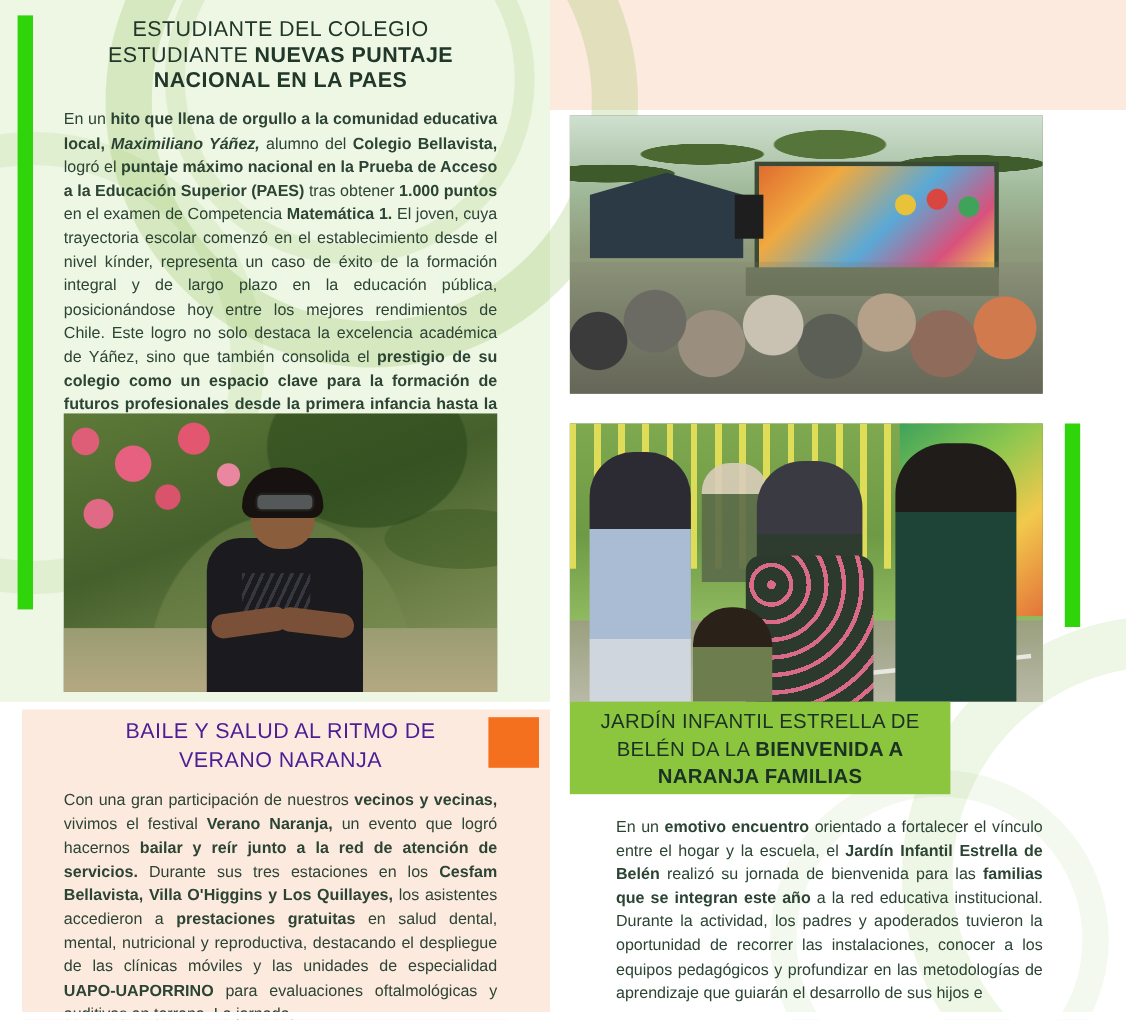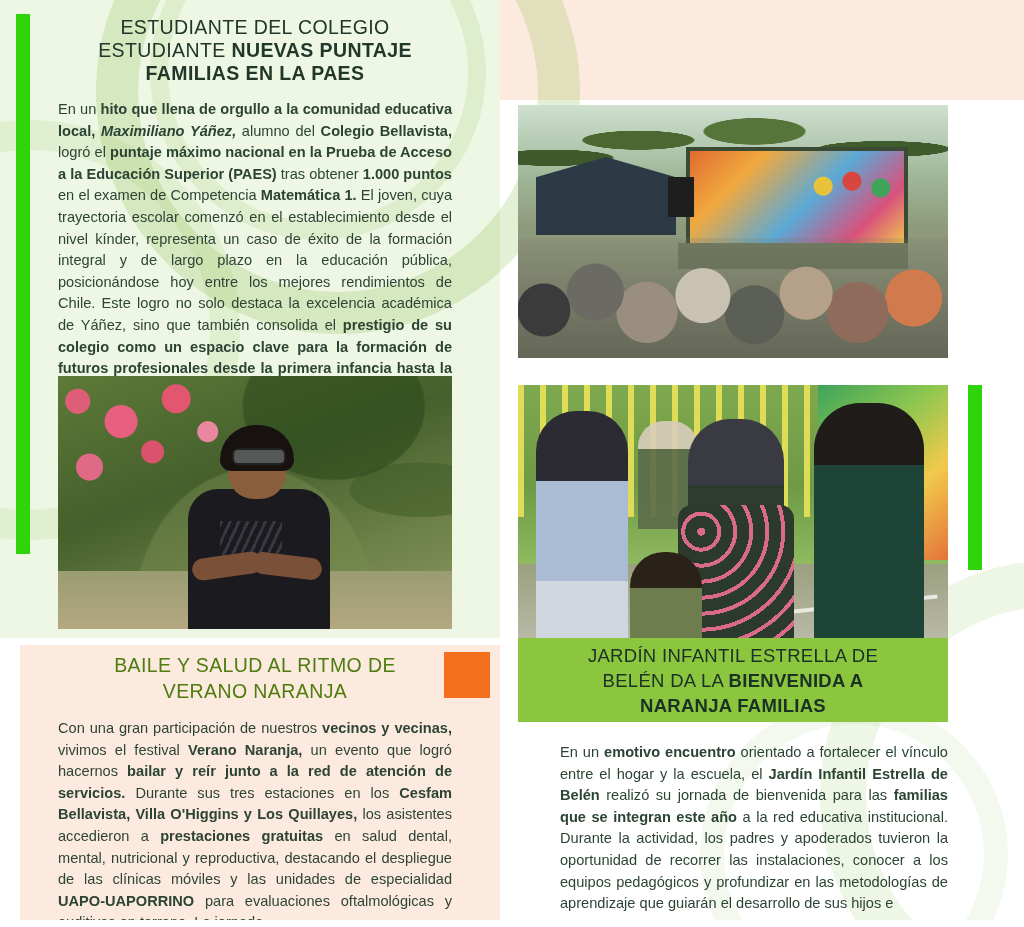--- a/index.html
+++ b/index.html
@@ -213,21 +213,21 @@
   }
 
   
   .left-bottom {
     position: absolute;
     left: 58px; top: 652px;
     width: 394px;
   }
   .headline2 {
     text-align: center;
-    color: #4d7c0f;
+    color: #4c1d95;
     font-size: 19.5px;
     line-height: 26px;
     letter-spacing: 0.4px;
   }
 
   
   .col-right {
     position: absolute;
     left: 560px; top: 0;
     width: 388px;
@@ -351,21 +351,21 @@
     position: absolute; left: 120px; top: 36px; width: 60px; height: 108px;
     background: linear-gradient(180deg, #d9cdbb 0 28px, #5c6b4a 28px 100%);
     border-radius: 26px 26px 0 0;
     opacity: .9;
   }
 
   
   .band-green {
     position: absolute;
     left: 518px; top: 638px;
-    width: 430px; height: 84px;
+    width: 346px; height: 84px;
     background: #8cc63f;
     display: flex;
     align-items: center;
     justify-content: center;
   }
   .band-green .band-text {
     text-align: center;
     color: #1b3124;
     font-size: 18.5px;
     line-height: 25px;
@@ -408,21 +408,21 @@
   <div class="deco-soft-right2"></div>
 
   <div class="bar-green-left"></div>
   <div class="bar-green-right"></div>
   <div class="orange-square"></div>
 
   <div class="col-left">
     <div class="headline">
       <span class="light">ESTUDIANTE DEL COLEGIO</span><br>
       <span class="light">ESTUDIANTE </span><span class="bold">NUEVAS PUNTAJE</span><br>
-      <span class="bold">FAMILIAS EN LA PAES</span>
+      <span class="bold">NACIONAL EN LA PAES</span>
     </div>
     <div class="body-text"><span>En un </span><span style="font-weight: 700;">hito que llena de orgullo a la comunidad educativa local,</span><span> </span><span style="font-weight: 700; font-style: italic;">Maximiliano Yáñez,</span><span> alumno del </span><span style="font-weight: 700;">Colegio Bellavista,</span><span> logró el </span><span style="font-weight: 700;">puntaje máximo nacional en la Prueba de Acceso a la Educación Superior (PAES)</span><span> tras obtener </span><span style="font-weight: 700;">1.000 puntos</span><span> en el examen de Competencia </span><span style="font-weight: 700;">Matemática 1.</span><span> El joven, cuya trayectoria escolar comenzó en el establecimiento desde el nivel kínder, representa un caso de éxito de la formación integral y de largo plazo en la educación pública, posicionándose hoy entre los mejores rendimientos de Chile. Este logro no solo destaca la excelencia académica de Yáñez, sino que también consolida el </span><span style="font-weight: 700;">prestigio de su colegio como un espacio clave para la formación de futuros profesionales desde la primera infancia hasta la enseñanza media.</span></div>
   </div>
 
   <div class="photo-student">
     <div class="ps-sky"></div>
     <div class="ps-leaves"></div>
     <div class="ps-ground"></div>
     <div class="ps-person">
       <div class="ps-body"></div>

